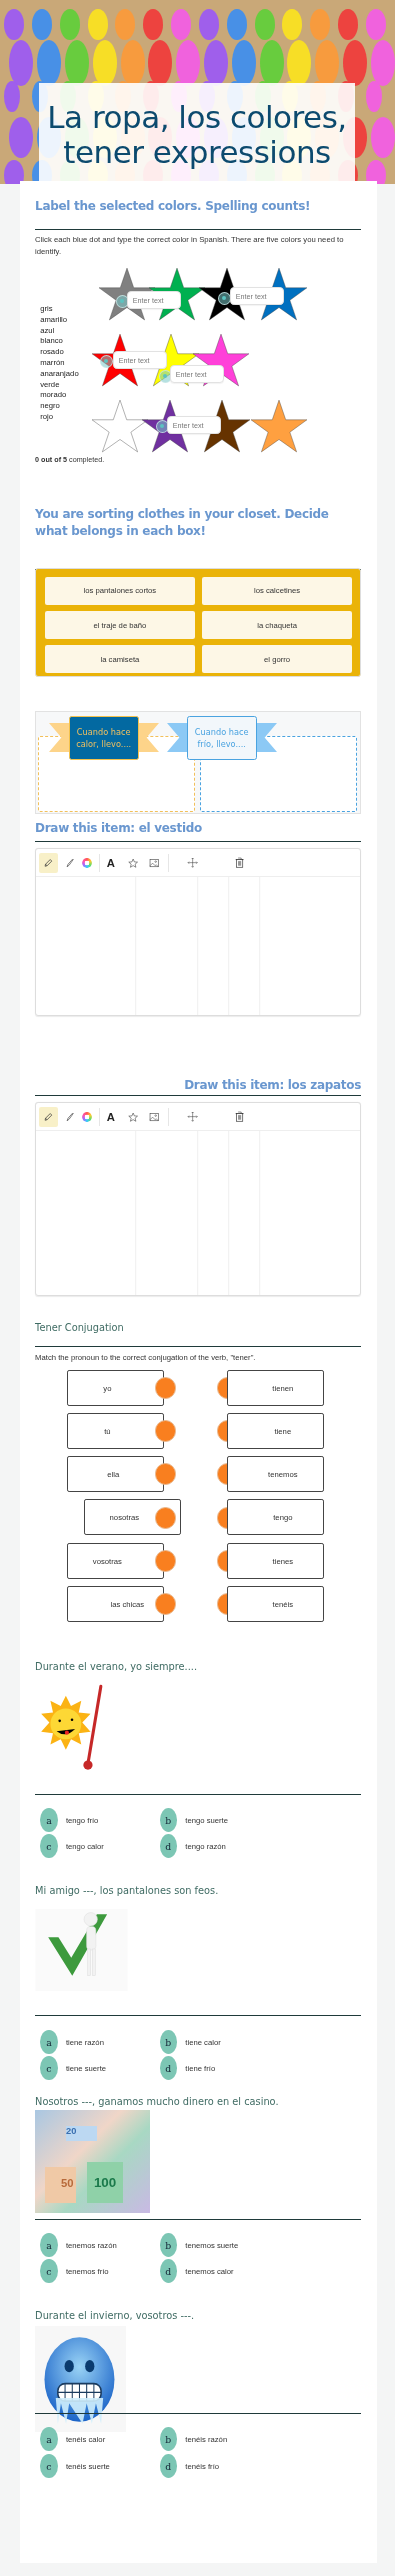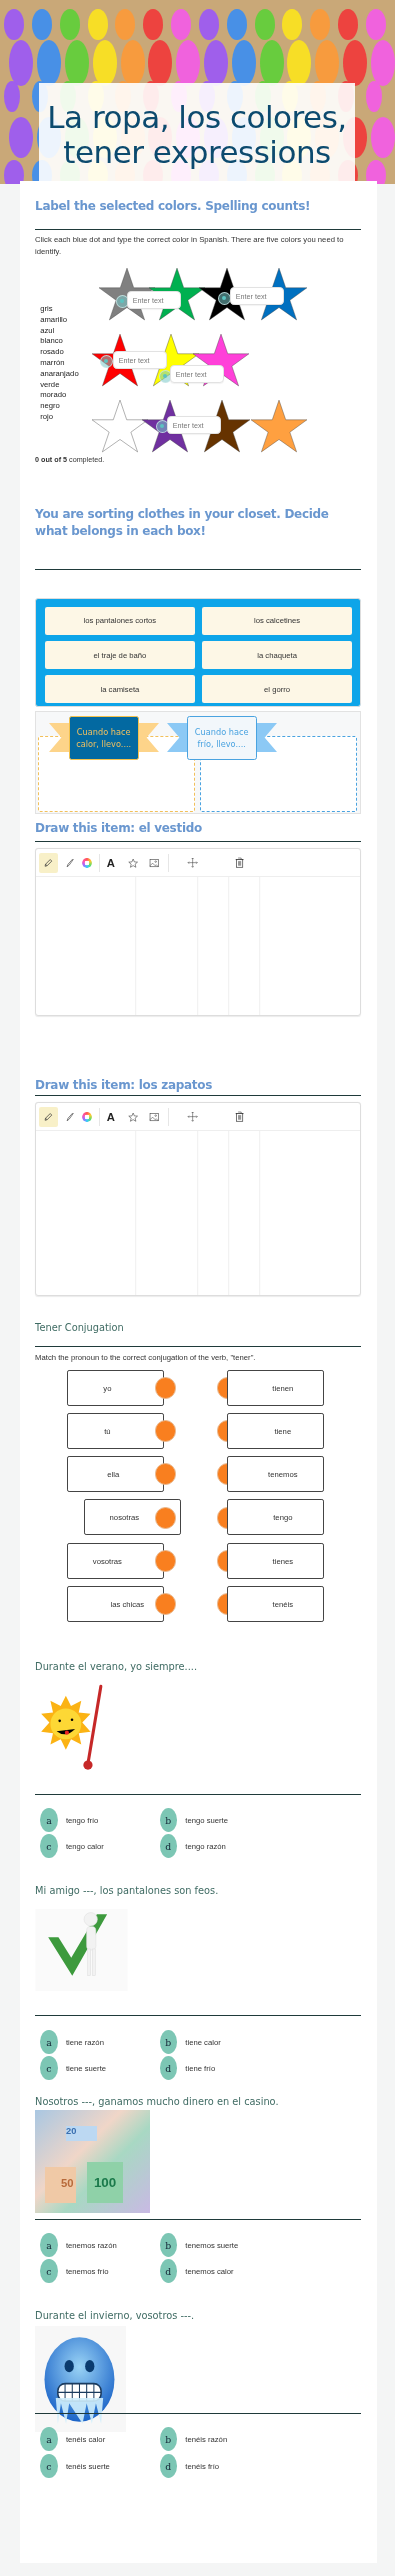--- a/index.html
+++ b/index.html
@@ -49,21 +49,21 @@
   .hotspot::after { content:""; position:absolute; left:3.1px; top:3.1px; width:4.1px; height:4.1px; border-radius:50%; background:#5cc3c0; }
   .enter-input {
     position: absolute; width: 54px; height: 17.5px; border-radius: 4.1px; background: #fff;
     border: 0.5px solid #e2e2e2; font-size: 7.2px; color: #777; padding: 4.1px 5.2px;
     box-shadow: 0 0.5px 1px rgba(0,0,0,.05);
   }
   .progress { position: absolute; left: 15.5px; top: 274px; font-size: 7.2px; color: #333; }
   .progress b { font-weight: bold; }
 
   
-  .sort-card { position: absolute; left: 15.5px; top: 417px; width: 326px; height: 109px; border: 0.5px solid #ddd; border-radius: 3.1px; background:#0ea5e9;text-align:center; }
+  .sort-card { position: absolute; left: 15.5px; top: 387px; width: 326px; height: 109px; border: 0.5px solid #ddd; border-radius: 3.1px; background:#eab308;text-align:center; }
   .chip {
     position: absolute; width: 150px; height: 28px; background: #fdf7e6; border-radius: 2.1px;
     display: flex; align-items: center; justify-content: center; font-size: 7.7px; color: #333;
   }
   .bins { position: absolute; left: 15.5px; top: 530px; width: 326px; height: 103px; border: 0.5px solid #e2e2e2; background: #f7f8f9; }
   .bin { position: absolute; top: 24px; width: 157px; height: 76px; border: 1px dashed; border-radius: 2.1px; background: #fff; }
   .ribbon { position: absolute; top: 4.1px; height: 45px; }
   .ribbon .tail { position: absolute; top: 7.2px; width: 31px; height: 29px; }
   .ribbon .face {
     position: absolute; left: 19.6px; top: 0; width: 70px; height: 44px; border: 1px solid; border-radius: 2.6px;
@@ -331,21 +331,21 @@
       <div class="tool" style="left:194px;">
         <svg width="9.3" height="11.3" viewBox="0 0 18 22">
             <rect x="3" y="5" width="12" height="15" fill="none" stroke="#333" stroke-width="1.3"></rect>
             <path d="M1 5 H17 M6 2 H12 V5 M7 8 V17 M9 8 V17 M11 8 V17" fill="none" stroke="#333" stroke-width="1.1"></path>
           </svg>
       </div>
     </div>
     <div class="canvas"></div>
   </div>
 
-  <div class="sec h-blue" style="top:897px;">Draw this item:  los zapatos</div>
+  <div class="sec h-blue" style="top:897px;text-align:right;">Draw this item:  los zapatos</div>
   <div class="rule" style="top:914px;"></div>
   <div class="draw-card" style="top:921px; height:194px;">
     <div class="toolbar">
       <div class="tool active" style="left:2.6px;">
         <svg width="10.3" height="10.3" viewBox="0 0 20 20">
             <path d="M4 16 L5 12 L14 3 L17 6 L8 15 Z M5 12 L8 15" fill="none" stroke="#333" stroke-width="1.4"></path>
           </svg>
       </div>
       <div class="tool" style="left:24px;">
         <svg width="10.3" height="10.3" viewBox="0 0 20 20">

